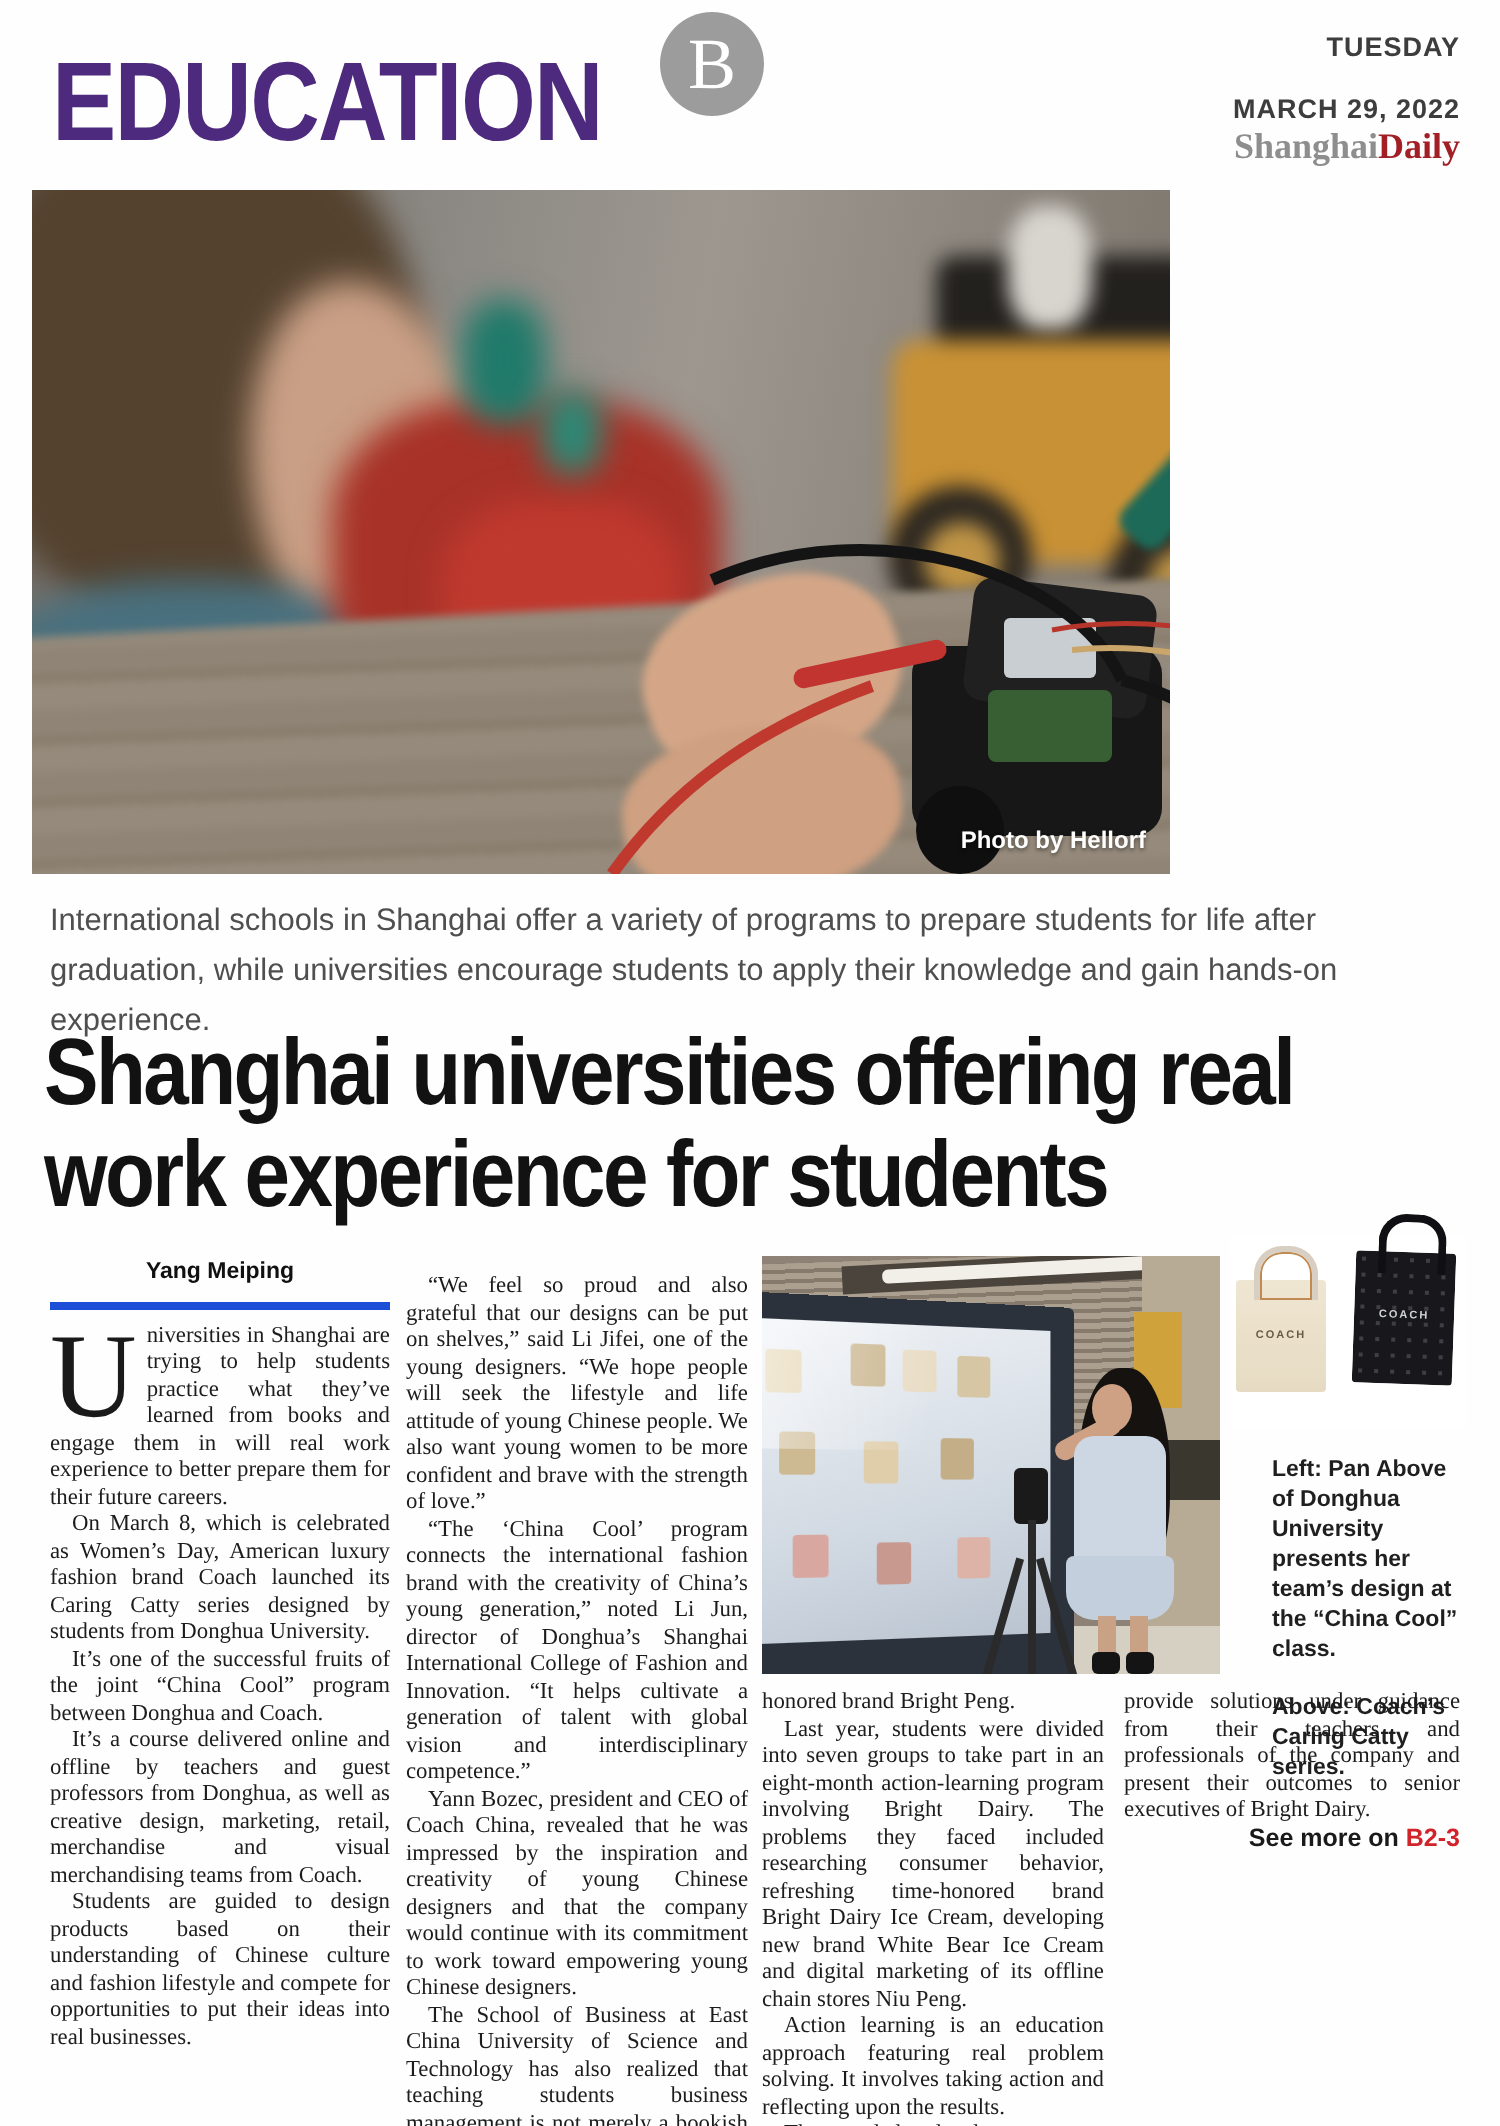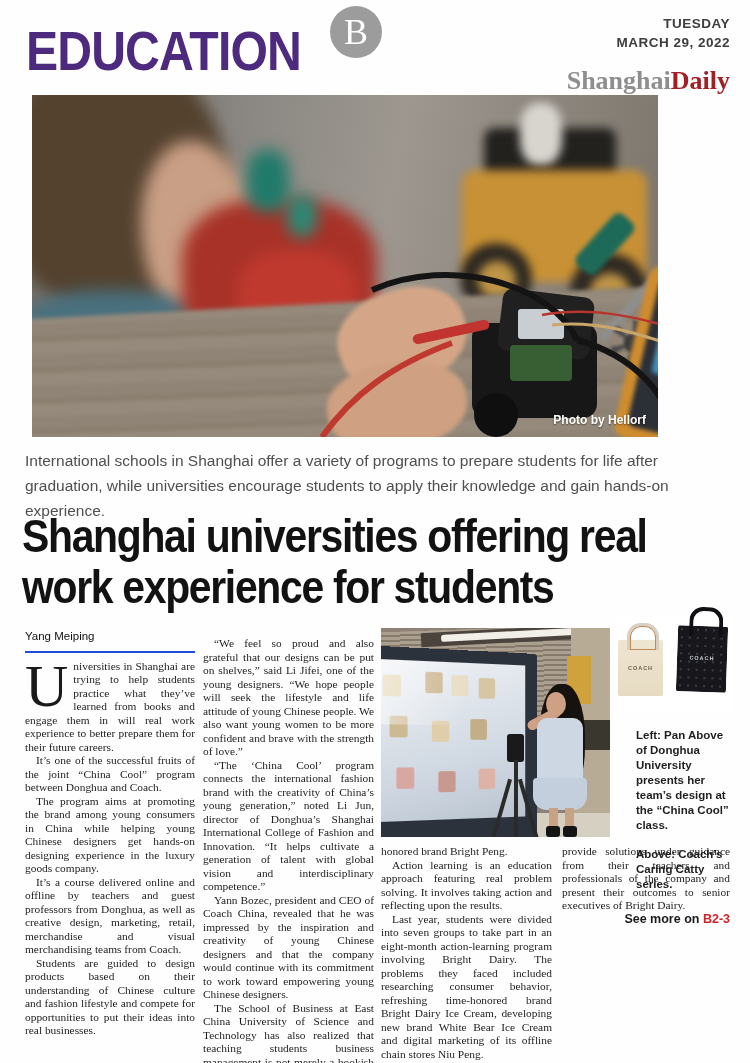--- a/index.html
+++ b/index.html
@@ -8,26 +8,26 @@
 
   
   .masthead-left{position:absolute;left:26px;top:18px;display:flex;align-items:center;}
   .section-title{font-size:56px;font-weight:bold;color:#4e2a7e;letter-spacing:-1px;
                  transform:scaleX(.86);transform-origin:left center;white-space:nowrap;}
   .section-badge{position:absolute;left:330px;top:6px;width:52px;height:52px;border-radius:50%;
                  background:#9c9c9c;display:flex;align-items:center;justify-content:center;}
   .section-badge span{font-family:"Liberation Serif",serif;font-size:36px;color:#fff;line-height:1;}
   .masthead-right{position:absolute;right:20px;top:16px;text-align:right;}
   .mr-day{font-size:13.5px;font-weight:600;color:#3d3d3d;letter-spacing:.5px;}
-  .mr-date{font-size:13.5px;font-weight:600;color:#3d3d3d;letter-spacing:.5px;margin-top:4px;}
-  .mr-logo{font-family:"Liberation Serif",serif;font-size:26px;font-weight:bold;margin-top:16px;}
+  .mr-date{font-size:13.5px;font-weight:600;color:#3d3d3d;letter-spacing:.5px;margin-top:16px;}
+  .mr-logo{font-family:"Liberation Serif",serif;font-size:18px;font-weight:bold;margin-top:1px;}
   .mr-logo .g{color:#8e8e8e;} .mr-logo .r{color:#a21f26;}
 
   
-  .main-photo{position:absolute;left:32px;top:95px;width:626px;height:342px;overflow:hidden;
+  .main-photo{position:absolute;left:16px;top:95px;width:569px;height:342px;overflow:hidden;
               background:linear-gradient(100deg,#6f6a64 0%,#8d8a85 35%,#9d978f 55%,#7a736a 100%);}
   .main-photo *{position:absolute;}
   .blur8{filter:blur(8px);} .blur5{filter:blur(5px);} .blur2{filter:blur(2px);}
   .mp-table{left:-20px;top:205px;width:760px;height:160px;transform:rotate(-3deg);
             background:repeating-linear-gradient(1deg,#958a7b 0 14px,#847968 14px 17px,#8f8475 17px 31px);filter:blur(2px);}
   .mp-hair{left:-35px;top:-45px;width:230px;height:265px;border-radius:50%;background:#54422f;}
   .mp-face{left:110px;top:45px;width:115px;height:195px;border-radius:50%;background:#c99f85;transform:rotate(-8deg);}
   .mp-sweater{left:-55px;top:195px;width:270px;height:210px;border-radius:45%;background:#49707e;}
   .mp-sleeve{left:110px;top:235px;width:230px;height:120px;border-radius:45%;background:#5b8694;transform:rotate(-14deg);}
   .mp-redtoy{left:150px;top:105px;width:195px;height:155px;border-radius:38%;background:#a83228;}
@@ -73,22 +73,22 @@
 
   
   .bcol{position:absolute;font-family:"Liberation Serif",serif;font-size:11.4px;line-height:13.5px;
         color:#1c1c1c;text-align:justify;}
   .bcol p{margin:0;text-indent:11px;}
   .bcol p.cont{text-indent:0;}
   .col1{left:25px;top:630px;width:170px;}
   .col2{left:203px;top:637px;width:171px;}
   .col3{left:381px;top:845px;width:171px;}
   .col4{left:562px;top:845px;width:168px;}
-  .byline{font-family:"Liberation Sans",sans-serif;font-size:11.5px;font-weight:normal;color:#111;
-          border-bottom:2px solid #1d4ed8;padding-bottom:7px;margin-bottom:7px;text-align:left;}
+  .byline{font-family:"Liberation Sans",sans-serif;font-size:11.5px;font-weight:bold;color:#111;
+          border-bottom:4px solid #1d4ed8;padding-bottom:7px;margin-bottom:7px;text-align:center;}
   .dropcap{float:left;font-family:"Liberation Serif",serif;font-size:60px;line-height:48px;
            padding:2px 5px 0 0;color:#1a1a1a;}
   .lead{text-indent:0 !important;}
   .see-more{margin-top:4px;font-family:"Liberation Sans",sans-serif;font-size:12.5px;font-weight:bold;
             text-align:right;color:#1a1a1a;text-indent:0 !important;}
   .see-more .pg{color:#d0232a;}
 
   
   .photo2{position:absolute;left:381px;top:628px;width:229px;height:209px;overflow:hidden;background:#8d8275;}
   .photo2 *{position:absolute;}
@@ -198,22 +198,22 @@
     <div class="mp-credit">Photo by Hellorf</div>
   </div>
 
   <div class="standfirst">International schools in Shanghai offer a variety of programs to prepare students for life after graduation, while universities encourage students to apply their knowledge and gain hands-on experience.</div>
 
   <div class="headline">Shanghai universities offering real work experience for students</div>
 
   <div class="bcol col1">
     <div class="byline">Yang Meiping</div>
     <p class="lead"><span class="dropcap">U</span><span>niversities in Shanghai are trying to help students practice what they’ve learned from books and engage them in will real work experience to better prepare them for their future careers.</span></p>
+    <p>On March 8, which is celebrated as Women’s Day, American luxury fashion brand Coach launched its Caring Catty series designed by students from Donghua University.</p>
     <p>It’s one of the successful fruits of the joint “China Cool” program between Donghua and Coach.</p>
-    <p>The program aims at promoting the brand among young consumers in China while helping young Chinese designers get hands-on designing experience in the luxury goods company.</p>
     <p>It’s a course delivered online and offline by teachers and guest professors from Donghua, as well as creative design, marketing, retail, merchandise and visual merchandising teams from Coach.</p>
     <p>Students are guided to design products based on their understanding of Chinese culture and fashion lifestyle and compete for opportunities to put their ideas into real businesses.</p>
 
   </div>
 
   <div class="bcol col2">
     <p>“We feel so proud and also grateful that our designs can be put on shelves,” said Li Jifei, one of the young designers. “We hope people will seek the lifestyle and life attitude of young Chinese people. We also want young women to be more confident and brave with the strength of love.”</p>
     <p>“The ‘China Cool’ program connects the international fashion brand with the creativity of China’s young generation,” noted Li Jun, director of Donghua’s Shanghai International College of Fashion and Innovation. “It helps cultivate a generation of talent with global vision and interdisciplinary competence.”</p>
     <p>Yann Bozec, president and CEO of Coach China, revealed that he was impressed by the inspiration and creativity of young Chinese designers and that the company would continue with its commitment to work toward empowering young Chinese designers.</p>
     <p>The School of Business at East China University of Science and Technology has also realized that teaching students business management is not merely a bookish matter. It has launched various action-learning programs with several companies such as Shanghai’s time-</p>
@@ -268,22 +268,22 @@
     </div>
   </div>
 
   <div class="p2-captions">
     <p>Left: Pan Above of Donghua University presents her team’s design at the “China Cool” class.</p>
     <p>Above: Coach’s Caring Catty series.</p>
   </div>
 
   <div class="bcol col3">
     <p class="cont">honored brand Bright Peng.</p>
+    <p>Last year, students were divided into seven groups to take part in an eight-month action-learning program involving Bright Dairy. The problems they faced included researching consumer behavior, refreshing time-honored brand Bright Dairy Ice Cream, developing new brand White Bear Ice Cream and digital marketing of its offline chain stores Niu Peng.</p>
     <p>Action learning is an education approach featuring real problem solving. It involves taking action and reflecting upon the results.</p>
-    <p>Last year, students were divided into seven groups to take part in an eight-month action-learning program involving Bright Dairy. The problems they faced included researching consumer behavior, refreshing time-honored brand Bright Dairy Ice Cream, developing new brand White Bear Ice Cream and digital marketing of its offline chain stores Niu Peng.</p>
     <p>They needed to develop reports or</p>
   </div>
 
   <div class="bcol col4">
     <p class="cont">provide solutions under guidance from their teachers and professionals of the company and present their outcomes to senior executives of Bright Dairy.</p>
     <p class="see-more"><span>See more on </span><span class="pg">B2-3</span></p>
   </div>
 
 </div>
 

